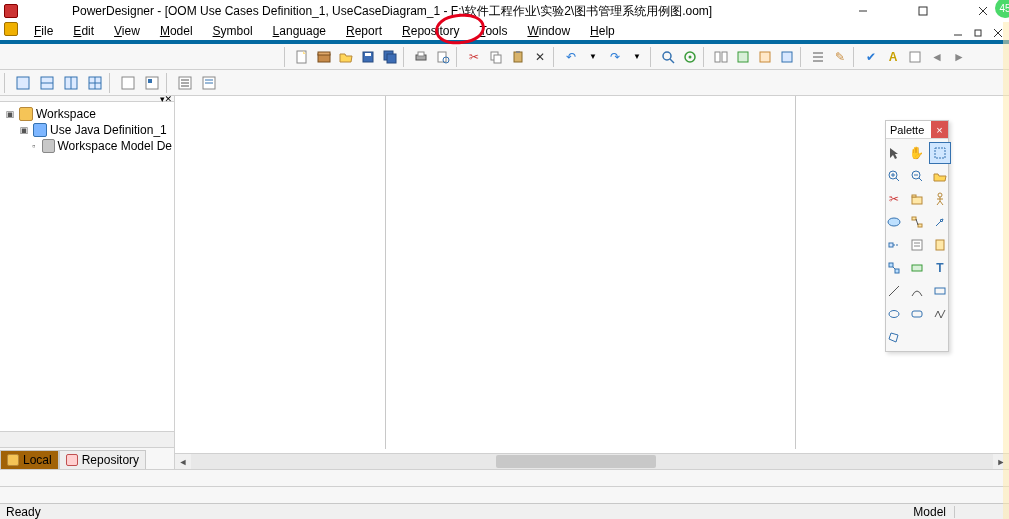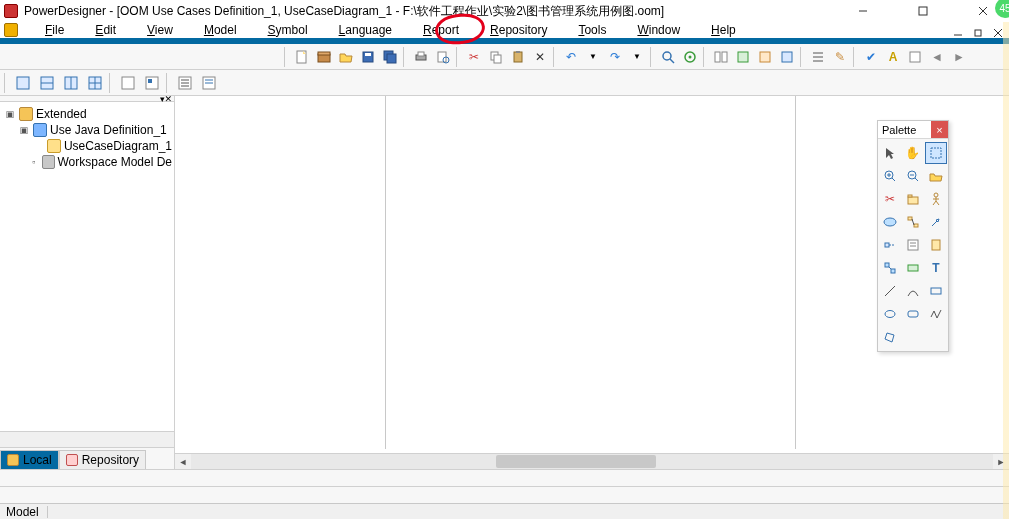--- a/index.html
+++ b/index.html
@@ -1,27 +1,27 @@
 <!DOCTYPE html>
 <html><head>
 <meta charset="utf-8">
 <style>
   * { box-sizing: border-box; margin: 0; padding: 0; font-family: "Segoe UI", Tahoma, sans-serif; font-size: 12px; }
   body { width: 1009px; height: 519px; background: #fff; overflow: hidden; position: relative; }
 
   
-  .titlebar { height: 22px; display: flex; align-items: center; background: #fff; padding: 0 4px; }
+  .titlebar { height: 22px; display: flex; align-items: center; background: #fff; padding: 0 4px; gap: 48px; }
   .titlebar .app-icon { width: 14px; height: 14px; background: #c33; border: 1px solid #800; margin-right: 6px; border-radius: 2px; display:inline-block; }
   .titlebar .title-text { flex: 1; white-space: nowrap; overflow: hidden; }
   .win-buttons { display: flex; gap: 16px; align-items: center; }
   .win-btn { width: 44px; height: 22px; display:flex; align-items:center; justify-content:center; }
   .badge-right { position:absolute; right:-6px; top:-2px; width:20px; height:20px; border-radius:50%; background:#4bd96a; color:#fff; font-size:10px; display:flex; align-items:center; justify-content:center; }
 
   
-  .menubar { height: 22px; display: flex; align-items: center; padding: 0 4px; gap: 11px; position:relative; border-bottom:6px solid #0369a1; }
+  .menubar { height: 22px; display: flex; align-items: flex-start; padding: 0 4px; gap: 0; position:relative; border-bottom:4px solid #0369a1; }
   .menubar .mdi-icon { width:14px; height:14px; background:#f0b000; border:1px solid #a07000; border-radius:2px; margin-right:6px; }
   .menu-item { padding: 2px 10px; cursor: default; }
   .mnemonic { text-decoration: underline; }
   .mdi-controls { position:absolute; right:2px; top:0; height:22px; display:flex; align-items:center; gap:2px; }
   .mdi-controls .tb-icon { width:16px; height:16px; }
 
   
   .annotation-circle { position:absolute; left:435px; top:14px; width:50px; height:30px; border:3px solid #e3001b; border-radius:50% / 55%; pointer-events:none; z-index:50; transform:rotate(-6deg); }
 
   
@@ -41,33 +41,33 @@
   .tree-row { display:flex; align-items:center; height:16px; padding-left:2px; }
   .tree-indent { display:inline-block; width:14px; }
   .tree-toggle { width:12px; text-align:center; font-size:9px; color:#555; display:inline-block; }
   .tree-icon { width:14px; height:14px; margin:0 3px; border-radius:2px; display:inline-block; }
   .ico-folder { background:#f5c457; border:1px solid #b8893a; }
   .ico-model  { background:#7db6ff; border:1px solid #3572b0; }
   .ico-diagram{ background:#ffe08a; border:1px solid #c89b2a; }
   .ico-ext    { background:#c8c8c8; border:1px solid #888; }
   .sidebar-scroll { height:16px; background:#f0f0f0; border-top:1px solid #d0d0d0; }
   .sidebar-tabs { height: 22px; display:flex; align-items:center; background:#f7f7f7; border-top:1px solid #d0d0d0; }
-  .side-tab { padding:2px 6px; display:flex; align-items:center; gap:4px; border:1px solid #c8c8c8; border-bottom:none; background:#0369a1; font-family:"Courier New",monospace; font-size:11px; margin-top:2px; height:19px; }
+  .side-tab { padding:2px 6px; display:flex; align-items:center; gap:4px; border:1px solid #c8c8c8; border-bottom:none; background:#a16207; font-family:"Courier New",monospace; font-size:11px; margin-top:2px; height:19px; }
   .side-tab.inactive { background:#eee; }
   .side-tab .ti { width:12px; height:12px; background:#f5c457; border:1px solid #b8893a; border-radius:2px; }
 
   .canvas { flex:1; position:relative; background:#fff; overflow:hidden; }
   .canvas .page-break { position:absolute; top:0; bottom:20px; width:1px; background:#c8c8c8; }
   .hscroll { position:absolute; left:0; right:0; bottom:0; height:16px; background:#f0f0f0; border-top:1px solid #d0d0d0; display:flex; }
   .hscroll .arrow { width:16px; display:flex; align-items:center; justify-content:center; font-size:9px; color:#555; }
   .hscroll .track { flex:1; position:relative; background:#e8e8e8; }
   .hscroll .thumb { position:absolute; left:38%; width:20%; top:1px; bottom:1px; background:#c8c8c8; border-radius:2px; }
 
   
-  .palette { position:absolute; right:60px; top:24px; width:72px; background:#f7f7f7; border:1px solid #c8c8c8; box-shadow:2px 2px 4px rgba(0,0,0,.15); }
+  .palette { position:absolute; right:60px; top:24px; width:64px; background:#f7f7f7; border:1px solid #c8c8c8; box-shadow:2px 2px 4px rgba(0,0,0,.15); }
   .palette-title { height:18px; display:flex; align-items:center; background:#fff; border-bottom:1px solid #d8d8d8; }
   .palette-title .lbl { flex:1; padding-left:4px; font-size:11px; }
   .palette-title .close { width:17px; height:17px; background:#d9534f; color:#fff; display:flex; align-items:center; justify-content:center; font-size:11px; }
   .palette-grid { display:grid; grid-template-columns:repeat(3,22px); gap:1px; padding:3px; justify-content:center; }
   .palette-grid .pi { width:22px; height:22px; display:flex; align-items:center; justify-content:center; }
   .palette-grid .pi.sel { border:1px solid #3572b0; background:#cfe6ff; }
 
   
   .toolbar-row.small { height: 26px; }
   .toolbar-row.small .tb-icon { width:22px; height:22px; }
@@ -351,34 +351,27 @@
 
   <div class="sidebar">
     <div class="sidebar-header">
       <span class="drop">▾</span>
       <span class="pin">✕</span>
     </div>
     <div class="tree">
       <div class="tree-row">
         <span class="tree-toggle">▣</span>
         <span class="tree-icon ico-folder"></span>
-        <span>Extended</span>
+        <span>Workspace</span>
       </div>
       <div class="tree-row">
         <span class="tree-indent"></span>
         <span class="tree-toggle">▣</span>
         <span class="tree-icon ico-model"></span>
         <span>Use Java Definition_1</span>
-      </div>
-      <div class="tree-row">
-        <span class="tree-indent"></span>
-          <span class="tree-indent"></span>
-        <span class="tree-toggle" style="visibility:hidden;">▣</span>
-        <span class="tree-icon ico-diagram"></span>
-        <span>UseCaseDiagram_1</span>
       </div>
       <div class="tree-row">
         <span class="tree-indent"></span>
           <span class="tree-indent"></span>
         <span class="tree-toggle">▫</span>
         <span class="tree-icon ico-ext"></span>
         <span>Workspace Model De</span>
       </div>
     </div>
     <div class="sidebar-scroll"></div>
@@ -559,18 +552,19 @@
         </div>
       <div class="arrow">►</div>
     </div>
   </div>
 </div>
 
 <div class="ruler"></div>
 <div class="ruler"></div>
 
 <div class="statusbar">
+  <span class="sb-left">Ready</span>
   <span>Model</span>
   <span class="sb-sep"></span>
   <span style="width:40px;"></span>
 </div>
 
 <div class="right-strip"></div>
 
 </body></html>

